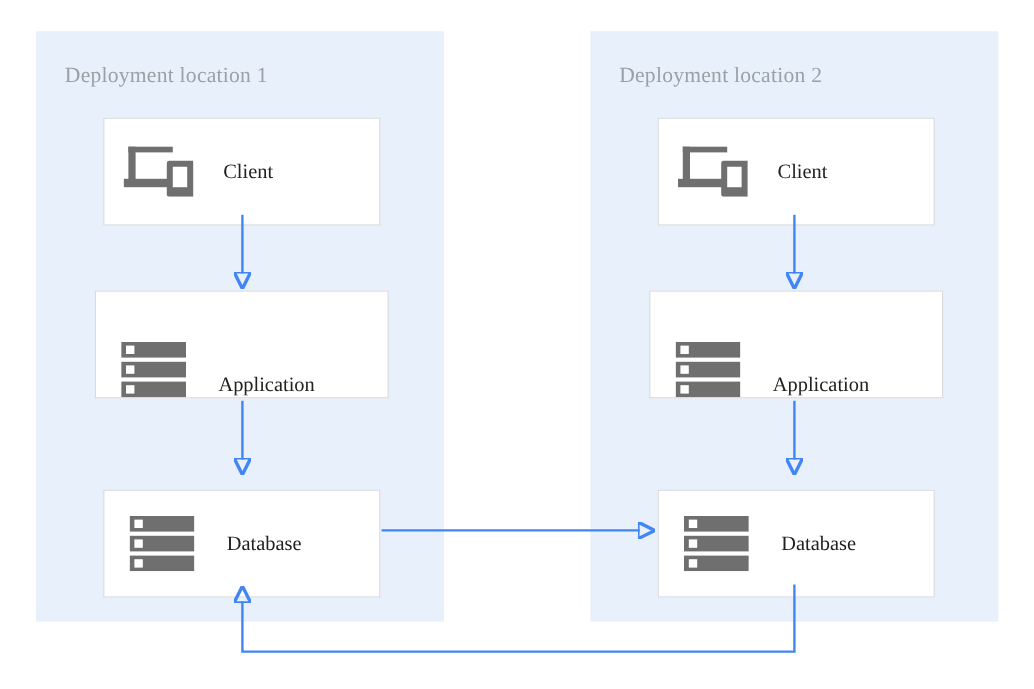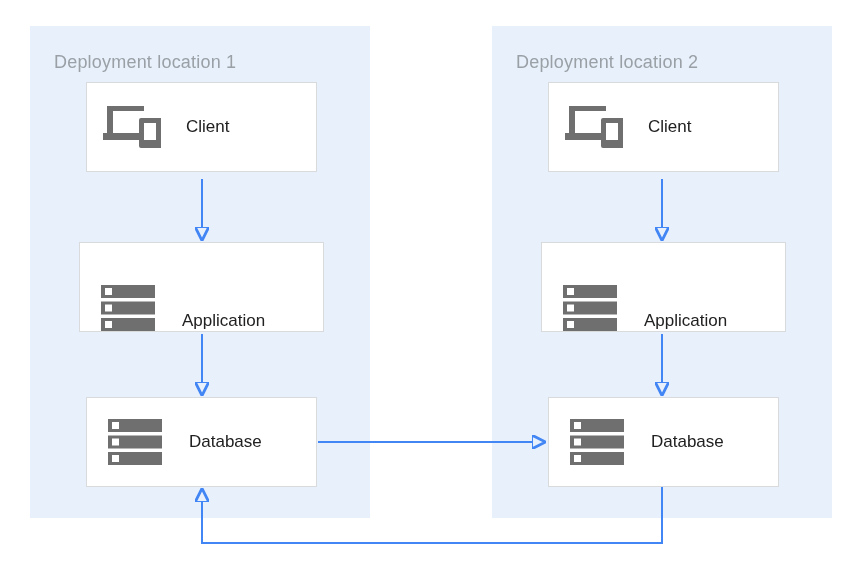--- a/index.html
+++ b/index.html
@@ -5,20 +5,21 @@
   * { margin: 0; padding: 0; box-sizing: border-box; }
   html, body { background: #ffffff; }
   body { font-family: "Liberation Sans", sans-serif; }
 
   .canvas {
     position: relative;
     width: 862px;
     height: 574px;
     background: #ffffff;
     overflow: hidden;
+    font-family: Liberation Serif, serif;
   }
 
   .panel {
     position: absolute;
     top: 26px;
     width: 340px;
     height: 492px;
     background: #e8f1fb;
   }
   .panel-1 { left: 30px; }
@@ -39,23 +40,23 @@
     position: absolute;
     left: 56px;
     width: 231px;
     height: 90px;
     background: #ffffff;
     border: 1px solid #d9dadc;
     display: flex;
     align-items: center;
     padding-left: 16px;
   }
-  .node.row-client   { top: 56px; }
+  .node.row-client   { top: 72px; }
   .node.row-app      { top: 216px; left: 49px; width: 245px; align-items: flex-end; }
-  .node.row-db       { top: 371px; }
+  .node.row-db       { top: 382px; }
 
   .icon {
     display: inline-flex;
     align-items: center;
     justify-content: center;
     width: 58px;
     flex: 0 0 58px;
   }
   .node.row-app .icon, .node.row-db .icon { margin-left: 3px; }
 

